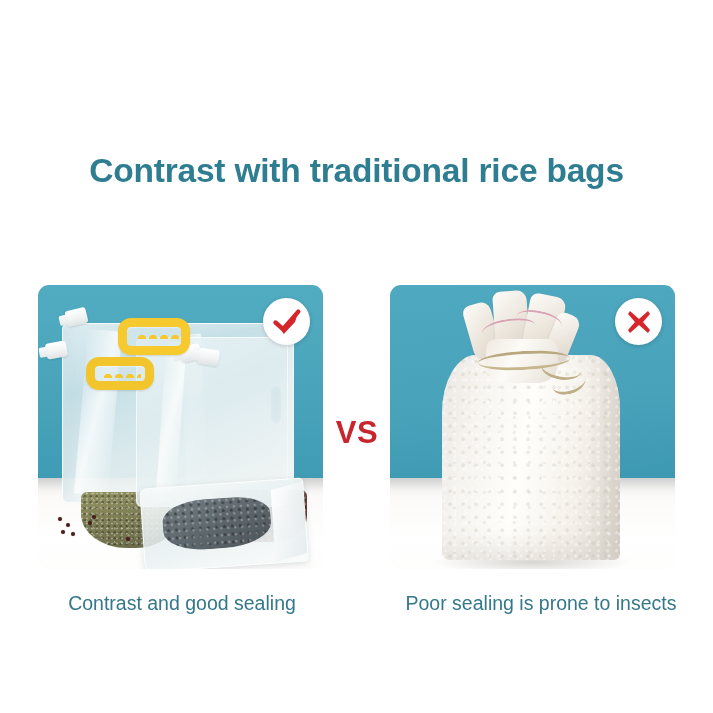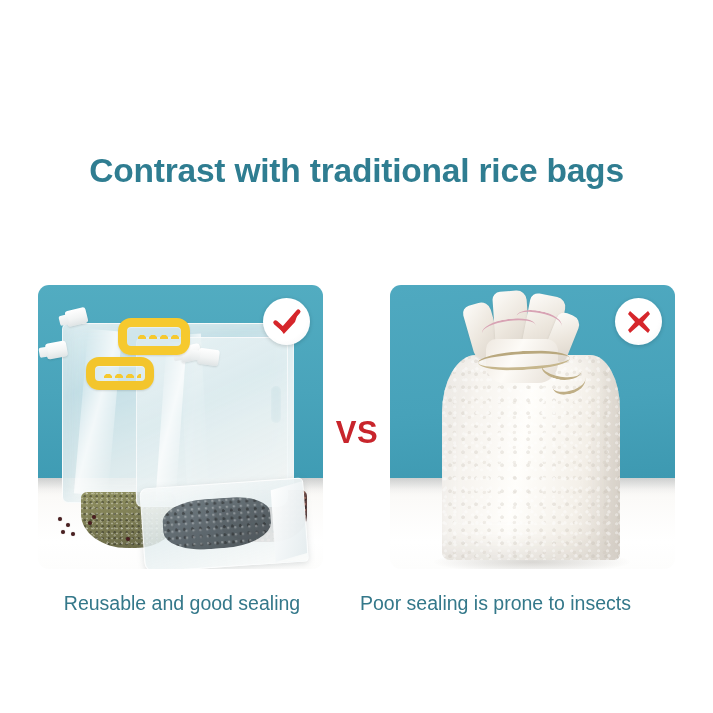--- a/index.html
+++ b/index.html
@@ -114,21 +114,21 @@
   
   .caption {
     position: absolute;
     top: 592px;
     font-size: 19.5px;
     font-weight: normal;
     color: #34788a;
     white-space: nowrap;
   }
   .caption-left  { left: 46px;  width: 272px; text-align: center; }
-  .caption-right { left: 360px; width: 322px; text-align: left; }
+  .caption-right { left: 380px; width: 322px; text-align: center; }
 
   
   .pouch {
     position: absolute;
     border-radius: 5px 9px 9px 5px;
   }
   
   .pouch-rear {
     left: 24px;
     top: 38px;
@@ -490,16 +490,16 @@
       <div class="twine-tail tail-2"></div>
 
       <div class="badge">
         <svg width="30" height="30" viewBox="0 0 30 30" aria-hidden="true">
           <path d="M6 4 L15 12 L24 4 L26 7 L19 15 L26 23 L24 26 L15 18 L6 26 L4 23 L11 15 L4 7 Z" fill="#d6262b"></path>
         </svg>
       </div>
     </div>
   </div>
 
-  <div class="caption caption-left">Reusable and good sealing</div>
+  <div class="caption caption-left">Contrast and good sealing</div>
   <div class="caption caption-right">Poor sealing is prone to insects</div>
 
 </div>
 
 </body></html>

